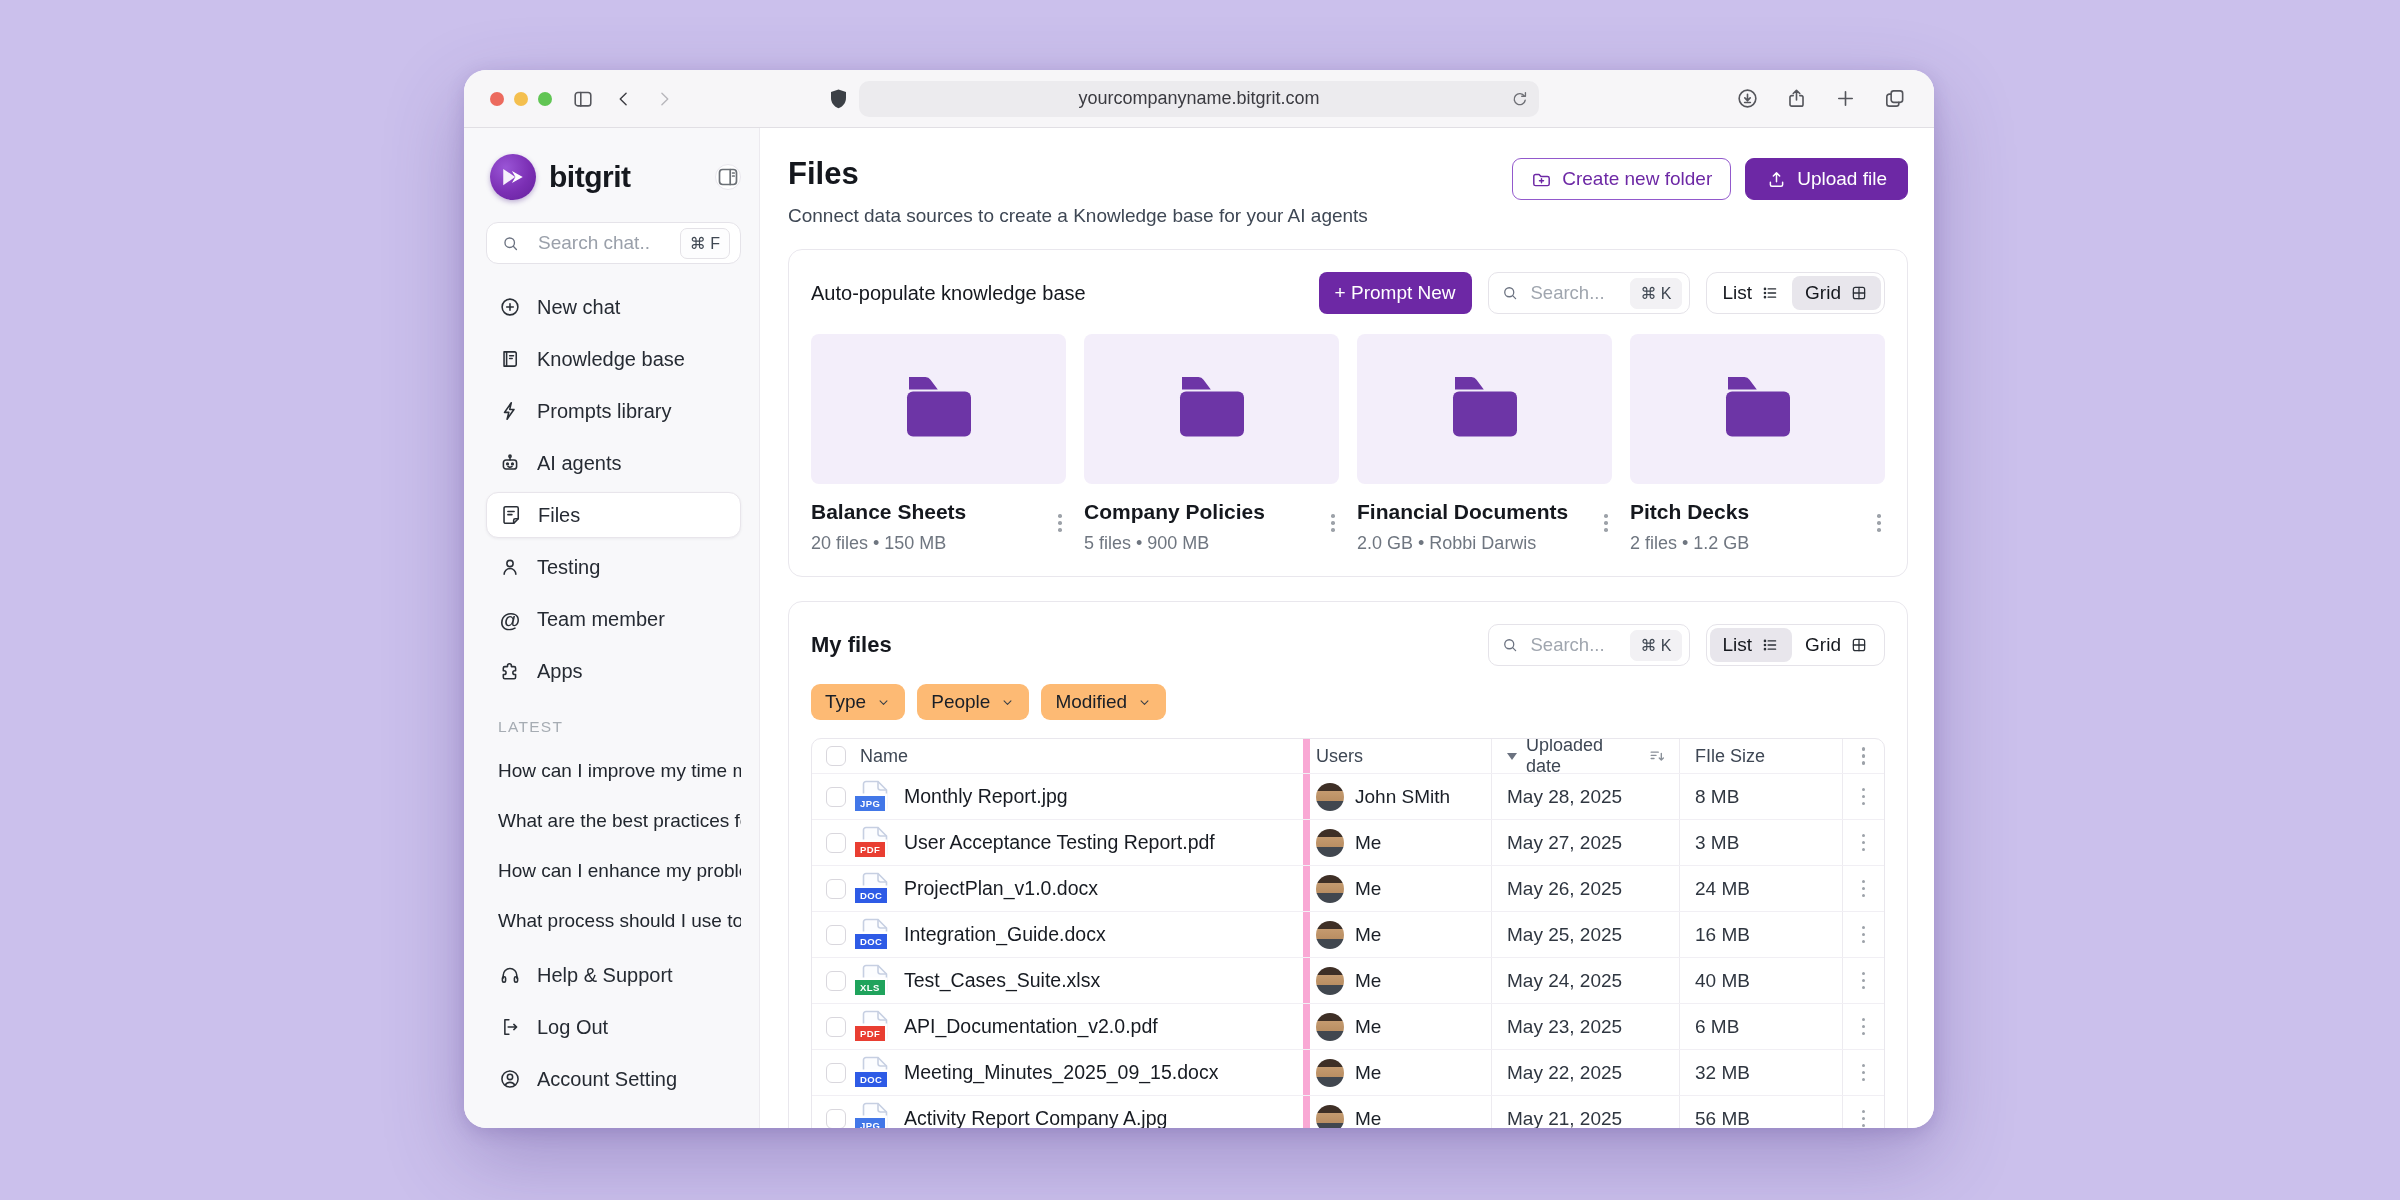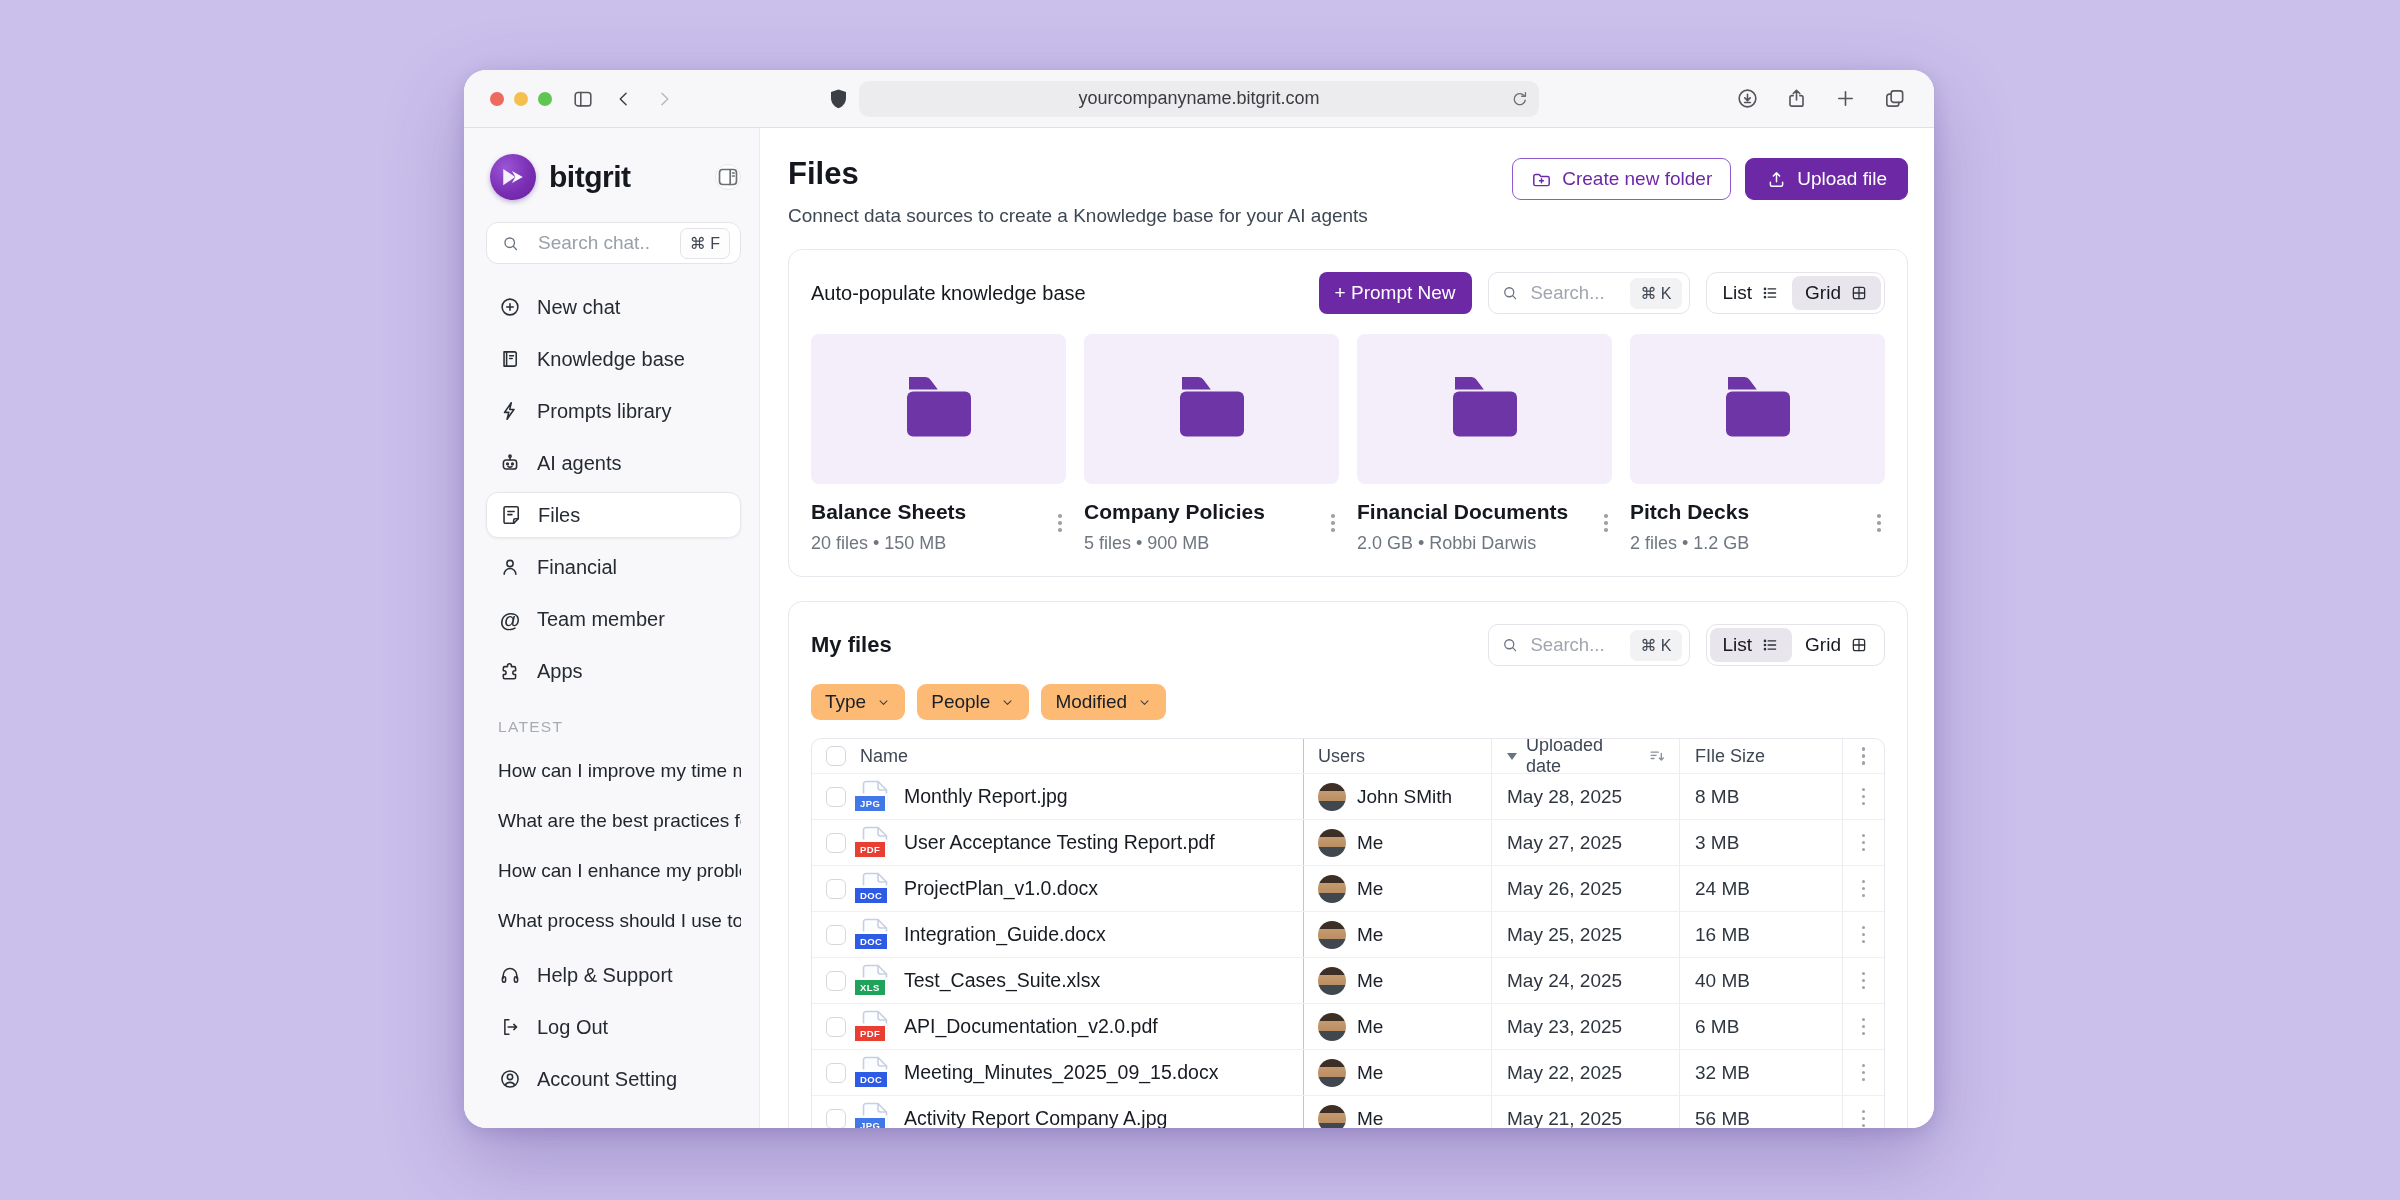--- a/index.html
+++ b/index.html
@@ -112,21 +112,21 @@
   .chip .chev { color:#3A4047; display:flex; }
 
   
   .table { margin-top:18px; border:1px solid #E9E7ED; border-radius:10px 10px 0 0; overflow:hidden; }
   .tr { display:flex; align-items:stretch; }
   .tr + .tr { border-top:1px solid #F1EFF4; }
   .th { height:34px; }
   .td-row { height:46px; }
   .cell { display:flex; align-items:center; min-width:0; }
   .c-name { flex:1; padding-left:14px; gap:14px; }
-  .c-users { width:188px; flex:none; border-left:1px solid #f9a8d4; padding-left:14px; gap:11px; }
+  .c-users { width:188px; flex:none; border-left:7px solid #f9a8d4; padding-left:6px; gap:11px; }
   .c-date { width:188px; flex:none; border-left:1px solid #EDEBF0; padding-left:15px; gap:9px; }
   .c-size { width:163px; flex:none; border-left:1px solid #EDEBF0; padding-left:15px; }
   .c-dots { width:42px; flex:none; border-left:1px solid #EDEBF0; justify-content:center; }
   .th .cell { font-size:18px; color:#3E4754; }
   .cb { width:20px; height:20px; border:1.5px solid #D9D7DD; border-radius:6px; background:#fff; flex:none; }
   .tri { width:0; height:0; border-left:5.5px solid transparent; border-right:5.5px solid transparent;
     border-top:7px solid #6B7280; flex:none; }
   .sorticon { margin-left:auto; margin-right:12px; color:#8A9099; display:flex; }
   .fname-cell { font-size:19.5px; color:#171B22; white-space:nowrap; overflow:hidden; text-overflow:ellipsis; }
   .u-name { font-size:19px; color:#1A1F27; }
@@ -298,21 +298,21 @@
             </span>
           <span>Files</span>
         </div>
         <div class="nitem">
           <span class="nic">
               <svg class="st" width="22" height="22" viewBox="0 0 24 24">
                 <circle cx="12" cy="8.2" r="3.4"></circle>
                 <path d="M5.6 20 a6.4 6.4 0 0 1 12.8 0"></path>
               </svg>
             </span>
-          <span>Financial</span>
+          <span>Testing</span>
         </div>
         <div class="nitem">
           <span class="nic">
               <span class="at">@</span>
             </span>
           <span>Team member</span>
         </div>
         <div class="nitem">
           <span class="nic">
               <svg class="st" width="22" height="22" viewBox="0 0 24 24">

